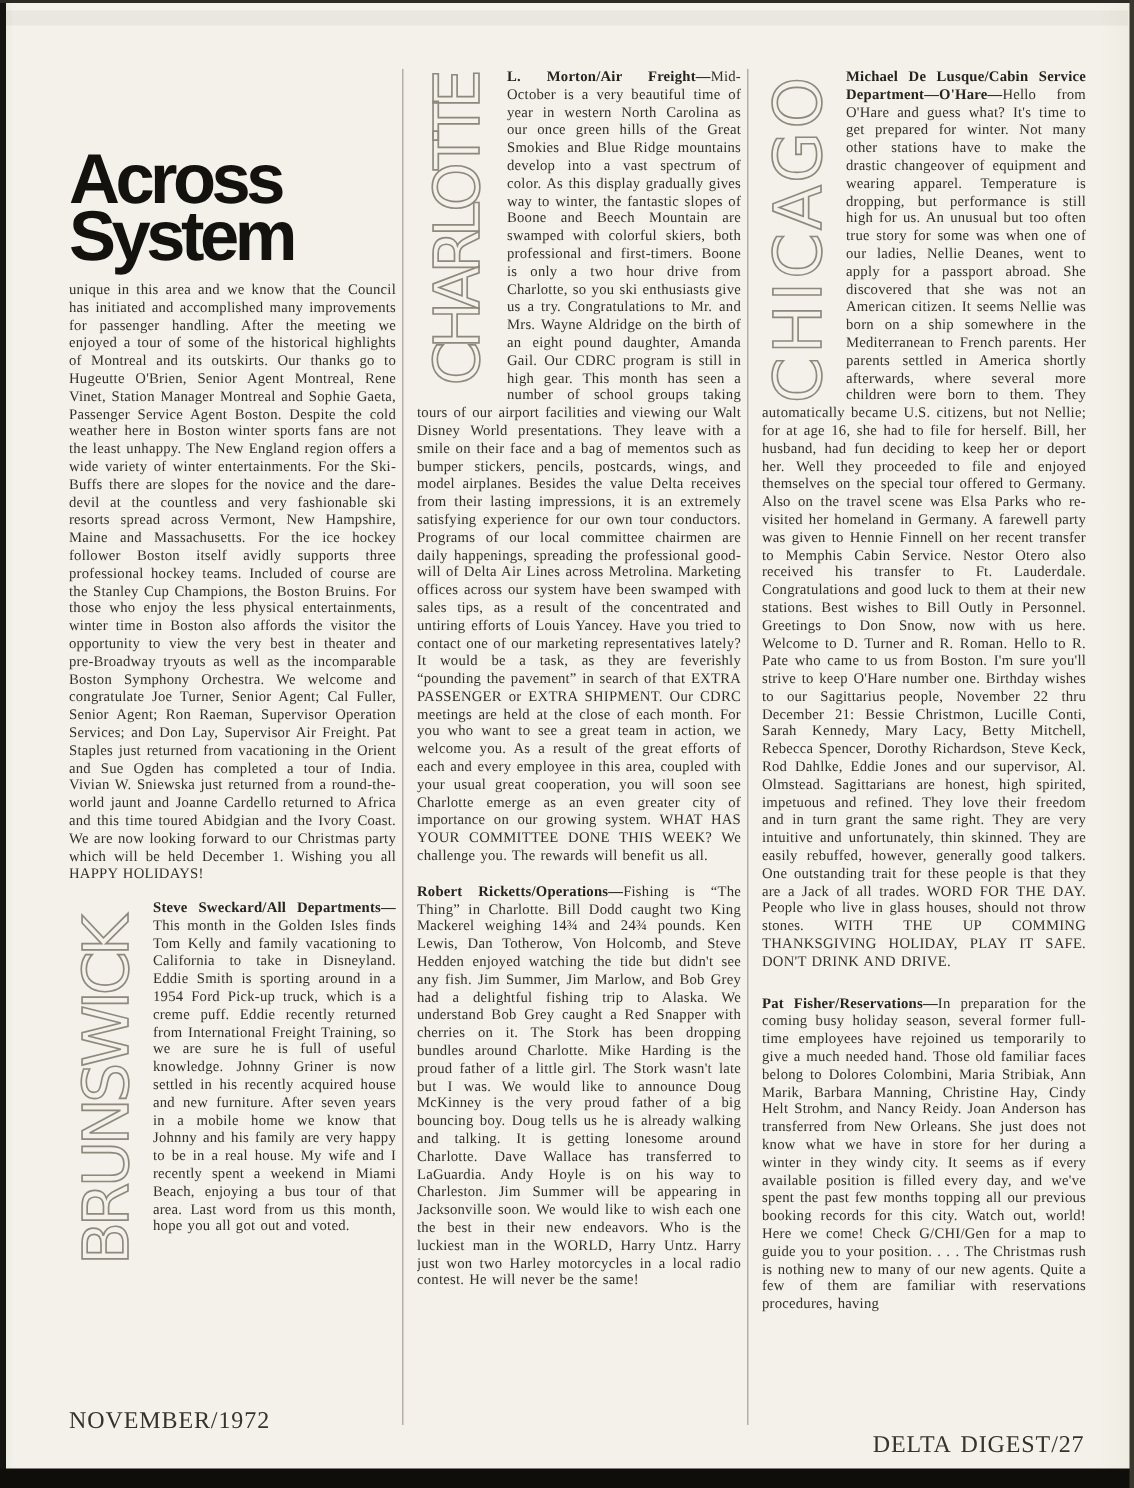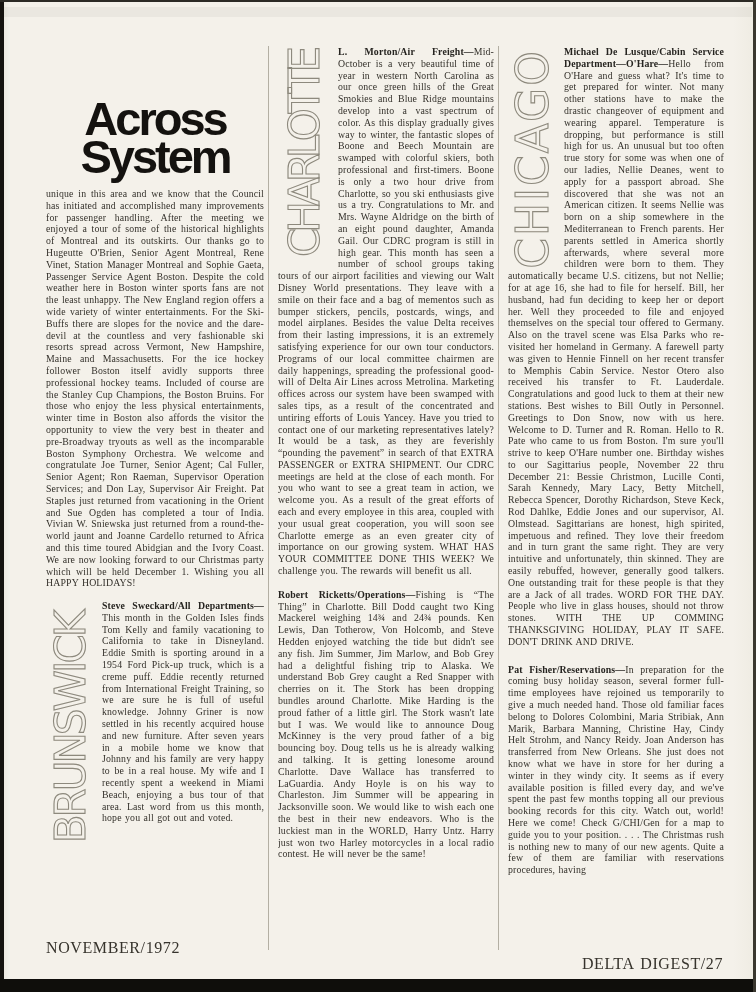--- a/index.html
+++ b/index.html
@@ -15,21 +15,21 @@
   .edge-bottom{left:0;top:979px;width:756px;height:13px;background:#0f0e0b;}
   .edge-right{left:753px;top:0;width:3px;height:992px;background:#3a372f;}
   .smudge{position:absolute;left:4px;top:7px;width:748px;height:10px;background:rgba(60,55,45,.05);}
   .divider{position:absolute;top:46px;height:904px;width:1px;background:#b3afa3;}
 
   .col{position:absolute;overflow:hidden;}
   .col1{left:46px;top:100px;width:218px;height:842px;}
   .col2{left:278px;top:46px;width:216px;height:906px;}
   .col3{left:508px;top:46px;width:216px;height:906px;}
 
-  .title{margin:0 0 12px 0;text-align:center;
+  .title{margin:0 0 12px 0;
     font-family:"Liberation Sans",sans-serif;font-weight:700;
     font-size:47px;line-height:38px;letter-spacing:-3px;color:#14120f;}
   .title .tl{display:block;}
 
   p.body{margin:0;font-size:9.8px;line-height:11.8px;text-align:justify;
     color:#33302a;letter-spacing:.15px;word-spacing:.8px;}
   p.body + p.body{margin-top:11px;}
   .lead{font-weight:700;color:#262420;}
 
   .vbox{display:block;float:left;position:relative;margin:2px 6px 0 0;}

